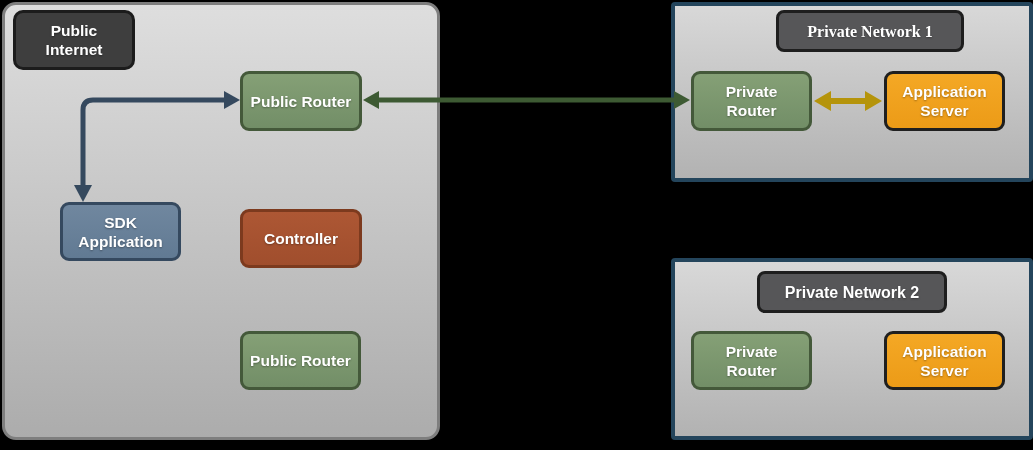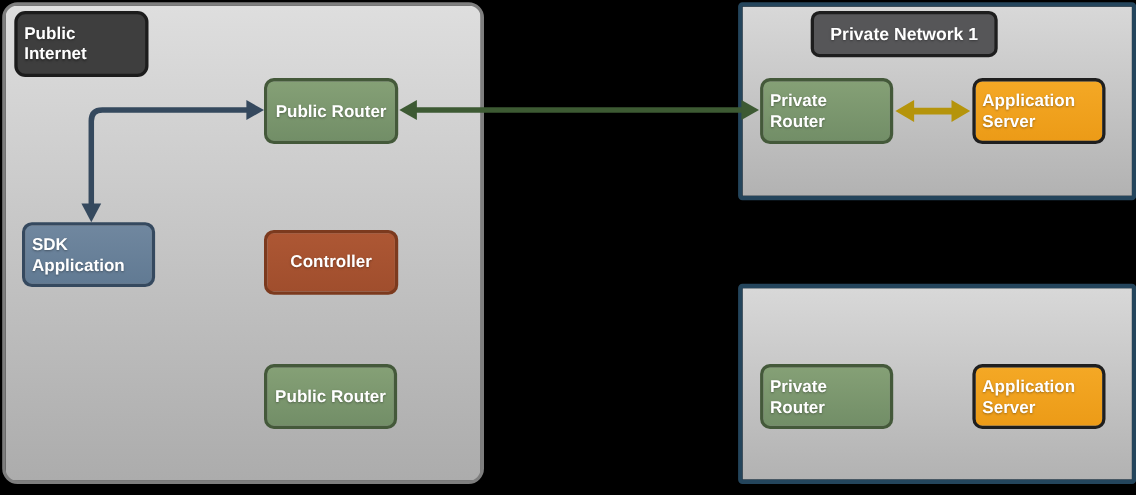--- a/index.html
+++ b/index.html
@@ -34,41 +34,42 @@
     border: 4px solid #24455c;
     border-radius: 4px;
     background: linear-gradient(#d8d8d8, #b2b2b2);
   }
 
   
   .node {
     position: absolute;
     box-sizing: border-box;
     display: flex; align-items: center; justify-content: center;
+    text-align: center;
     color: #ffffff;
     font-weight: bold;
     font-size: 15.5px;
     line-height: 19px;
     border-radius: 9px;
     text-shadow: 0 1px 2px rgba(0,0,0,0.35);
     padding: 18px 6px;
   }
   .node-dark   { background: #3e3e3e; border: 3px solid #1c1c1c; border-radius: 10px; }
   .node-title  { background: #565658; border: 3px solid #1e1e1e; border-radius: 8px; font-size: 16px; }
   .node-green  { background: linear-gradient(#85a076, #728e67); border: 3px solid #44593a; }
-  .node-blue   { background: linear-gradient(#70879f, #617a93); border: 3px solid #35495f; }
+  .node-blue   { background: linear-gradient(#70879f, #617a93); border: 3px solid #35495f; margin-left: 40px; }
   .node-rust   { background: linear-gradient(#ad5734, #a04e2d); border: 3px solid #7c3a1e; }
   .node-orange { background: linear-gradient(#f4a825, #ec9b17); border: 3px solid #1f1f1f; }
 
   .pos-public-internet   { left: 13px;  top: 10px;  width: 122px; height: 60px; }
   .pos-public-router-top { left: 240px; top: 71px;  width: 122px; height: 60px; }
   .pos-sdk-application   { left: 20px;  top: 202px; width: 121px; height: 59px; }
   .pos-controller        { left: 240px; top: 209px; width: 122px; height: 59px; }
   .pos-public-router-bot { left: 240px; top: 331px; width: 121px; height: 59px; }
-  .pos-pn1-title         { left: 737px; top: 10px;  width: 170px; height: 31px; }
+  .pos-pn1-title         { left: 776px; top: 10px;  width: 188px; height: 31px; font-family: Liberation Serif, serif; }
   .pos-pn1-router        { left: 691px; top: 71px;  width: 121px; height: 60px; }
   .pos-pn1-appserver     { left: 884px; top: 71px;  width: 121px; height: 60px; }
   .pos-pn2-title         { left: 757px; top: 271px; width: 190px; height: 31px; }
   .pos-pn2-router        { left: 691px; top: 331px; width: 121px; height: 59px; }
   .pos-pn2-appserver     { left: 884px; top: 331px; width: 121px; height: 59px; }
 
   svg.arrows { position: absolute; left: 0; top: 0; pointer-events: none; }
 </style>
 </head>
 <body>
@@ -90,20 +91,21 @@
   <div class="node node-rust pos-controller">Controller</div>
 
   <div class="node node-green pos-public-router-bot">Public Router</div>
 
   <div class="node node-title pos-pn1-title">Private Network 1</div>
 
   <div class="node node-green pos-pn1-router">Private Router</div>
 
   <div class="node node-orange pos-pn1-appserver">Application Server</div>
 
+  <div class="node node-title pos-pn2-title">Private Network 2</div>
 
   <div class="node node-green pos-pn2-router">Private Router</div>
 
   <div class="node node-orange pos-pn2-appserver">Application Server</div>
 
   <svg class="arrows" width="1033" height="450" viewBox="0 0 1033 450">
 
     <g>
       <path d="M 83 186 L 83 110 Q 83 100 93 100 L 226 100" fill="none" stroke-width="5" stroke="#35495e"></path>
       <polygon points="74,185 92,185 83,202" fill="#35495e"></polygon>

